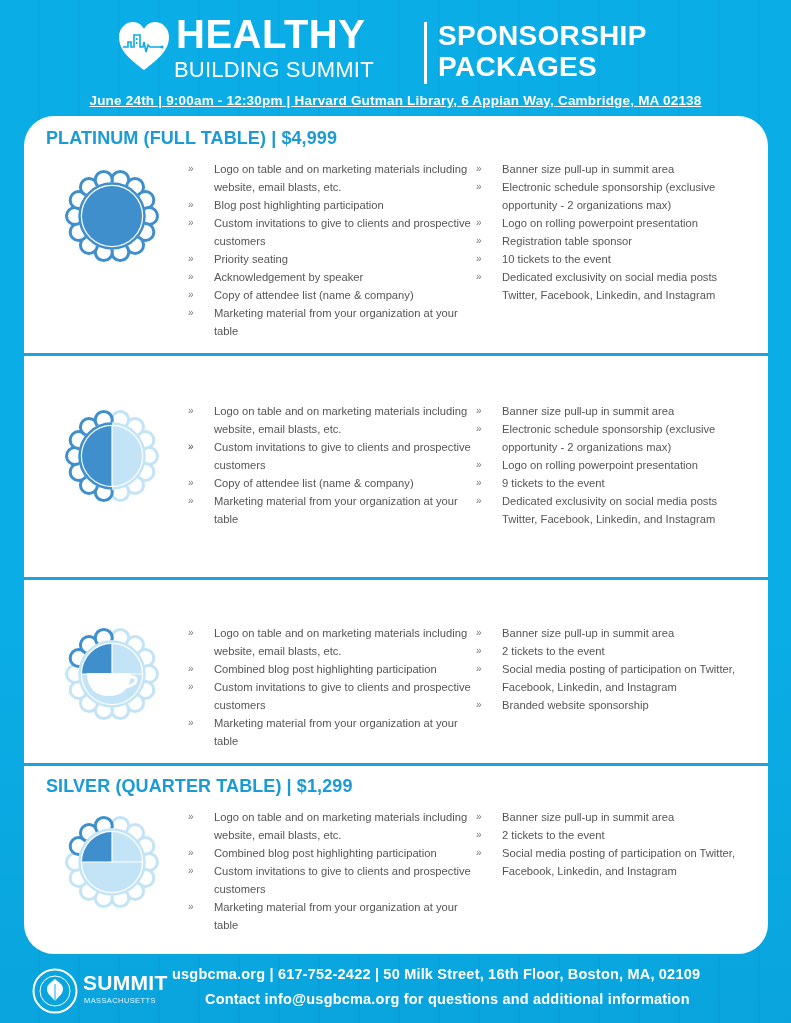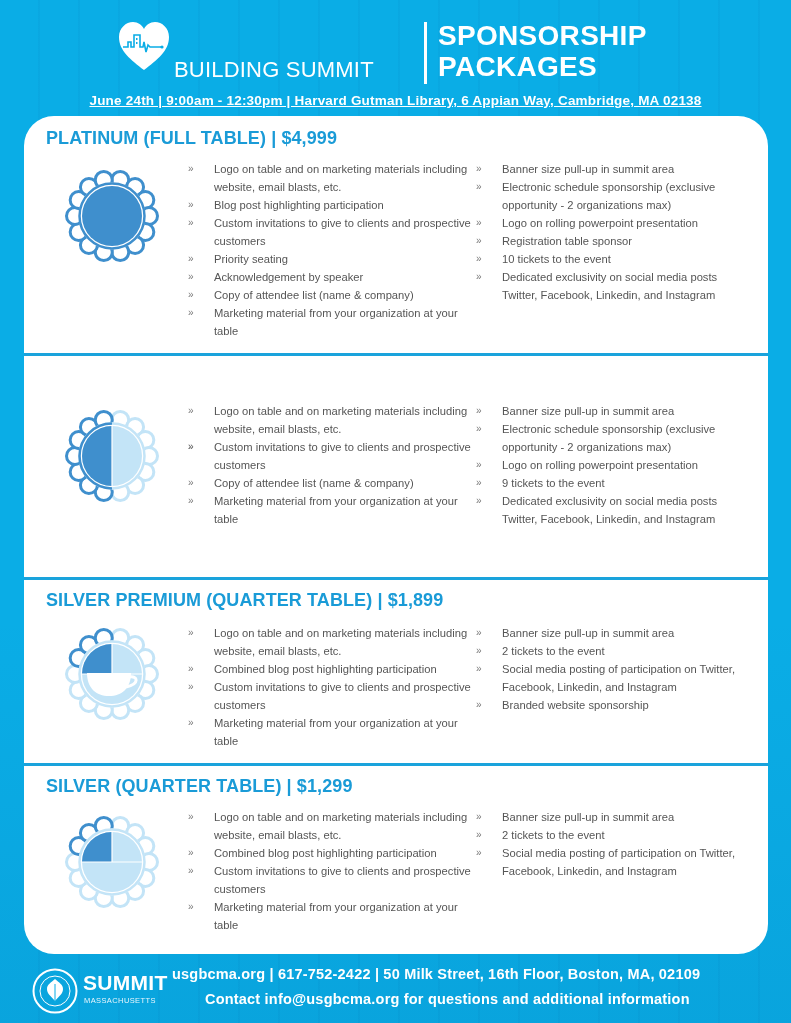--- a/index.html
+++ b/index.html
@@ -83,20 +83,21 @@
 <div class="bg-tex"></div>
 
 <div class="header">
   <svg class="heart-icon" viewBox="0 0 54 52">
     <path d="M27 50 C14 40 2 31 2 17 C2 8 9 2 16 2 C21 2 25 5 27 9 C29 5 33 2 38 2 C45 2 52 8 52 17 C52 31 40 40 27 50 Z" fill="#fff"></path>
     <path d="M6 27 L11 27 L11 22 L14 22 L14 27 L17 27 L17 15 L23 15 L23 27 L26 27 L27 22 L29 32 L31 25 L33 27 L44 27" fill="none" stroke="#0aade6" stroke-width="1.6"></path>
     <rect x="19" y="18" width="1.5" height="2" fill="#0aade6"></rect>
     <rect x="19" y="22" width="1.5" height="2" fill="#0aade6"></rect>
     <circle cx="45" cy="27" r="1.6" fill="#0aade6"></circle>
   </svg>
+  <div class="brand-title">HEALTHY</div>
   <div class="brand-sub">BUILDING SUMMIT</div>
   <div class="header-divider"></div>
   <div class="sponsor-title">
     <div>SPONSORSHIP</div>
     <div>PACKAGES</div>
   </div>
   <div class="event-info">June 24th | 9:00am - 12:30pm | Harvard Gutman Library, 6 Appian Way, Cambridge, MA 02138</div>
 </div>
 
 <div class="card">
@@ -176,21 +177,20 @@
         <li><span class="bullet">»</span><span>Banner size pull-up in summit area</span></li>
         <li><span class="bullet">»</span><span>Electronic schedule sponsorship (exclusive opportunity - 2 organizations max)</span></li>
         <li><span class="bullet">»</span><span>Logo on rolling powerpoint presentation</span></li>
         <li><span class="bullet">»</span><span>9 tickets to the event</span></li>
         <li><span class="bullet">»</span><span>Dedicated exclusivity on social media posts Twitter, Facebook, Linkedin, and Instagram</span></li>
       </ul>
   </div>
   <div class="section-sep" style="top:461px;"></div>
 
   <div class="section" style="top:464px;height:184px;">
-    <div class="section-title" style="top:10px;">SILVER PREMIUM (QUARTER TABLE) | $1,899</div>
     <svg class="table-icon" style="top:44px;" viewBox="0 0 100 100">
         <circle cx="58.233274556383634" cy="13.927667249272524" r="8.5" fill="#fff" stroke="#c3e4f7" stroke-width="3"></circle>
         <circle cx="73.06912266877313" cy="21.072235148682896" r="8.5" fill="#fff" stroke="#c3e4f7" stroke-width="3"></circle>
         <circle cx="83.3358481123895" cy="33.94630165265035" r="8.5" fill="#fff" stroke="#c3e4f7" stroke-width="3"></circle>
         <circle cx="87" cy="50" r="8.5" fill="#fff" stroke="#c3e4f7" stroke-width="3"></circle>
         <circle cx="83.3358481123895" cy="66.05369834734965" r="8.5" fill="#fff" stroke="#c3e4f7" stroke-width="3"></circle>
         <circle cx="73.06912266877315" cy="78.92776485131711" r="8.5" fill="#fff" stroke="#c3e4f7" stroke-width="3"></circle>
         <circle cx="58.233274556383634" cy="86.07233275072747" r="8.5" fill="#fff" stroke="#c3e4f7" stroke-width="3"></circle>
         <circle cx="41.76672544361637" cy="86.07233275072747" r="8.5" fill="#fff" stroke="#c3e4f7" stroke-width="3"></circle>
         <circle cx="26.930877331226878" cy="78.92776485131711" r="8.5" fill="#fff" stroke="#c3e4f7" stroke-width="3"></circle>

